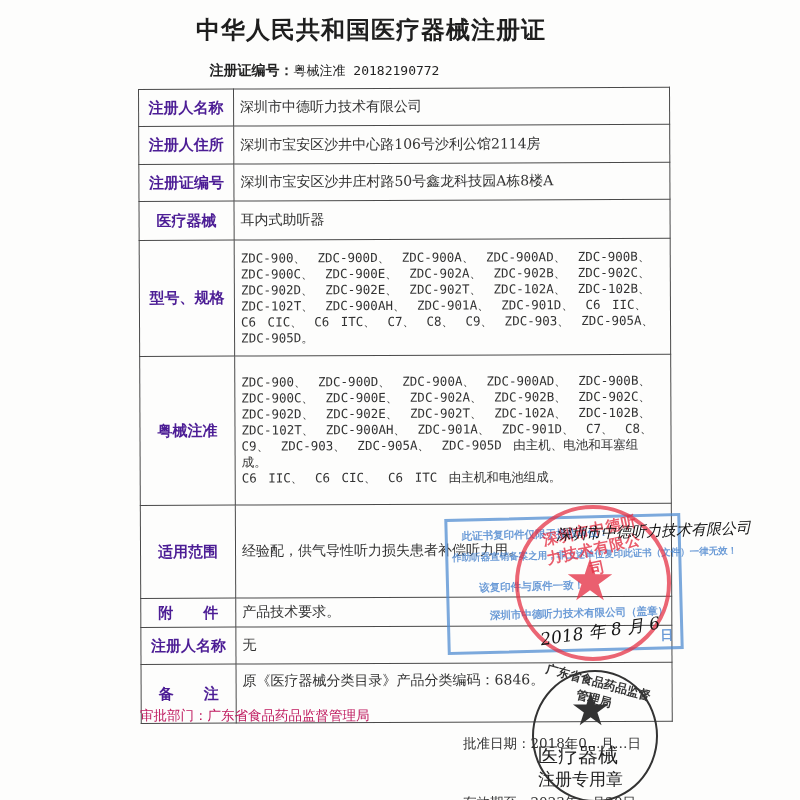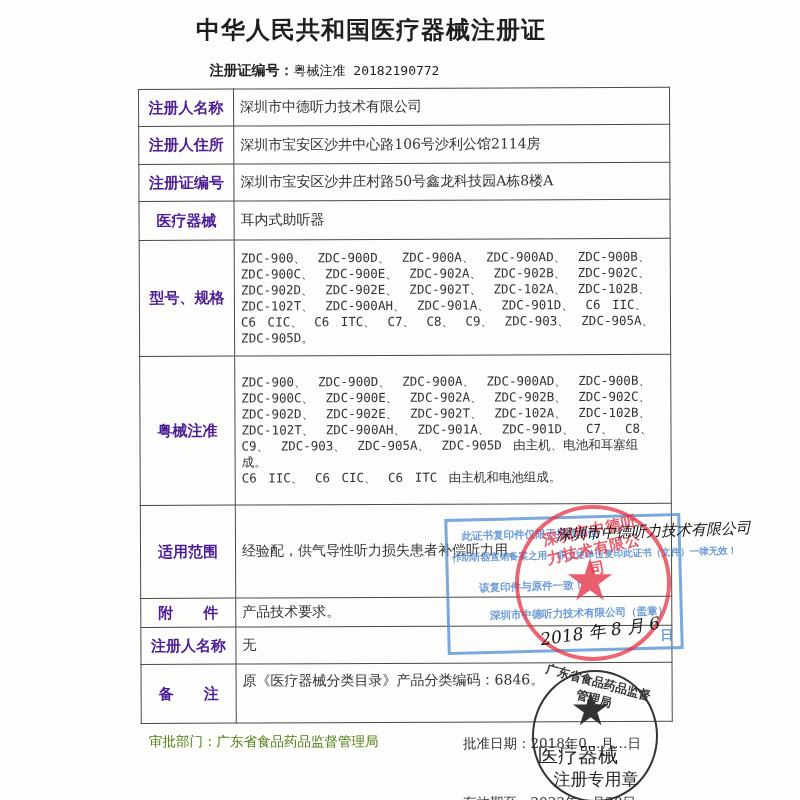--- a/index.html
+++ b/index.html
@@ -32,21 +32,21 @@
     width: 82px; text-align: center; font-size: 15px; font-weight: bold;
     font-family: "DejaVu Sans", sans-serif; color: #4c1d95;
   }
   td.val { font-size: 14px; color: #333; }
   td.models {
     font-family: "DejaVu Sans Mono", "Liberation Mono", monospace;
     font-size: 12.5px; line-height: 16px; padding-top: 4px; padding-bottom: 4px; color: #333;
     word-spacing: 4px;
   }
   .footer-left {
-    position: absolute; left: 140px; top: 733px; font-size: 13.5px; color: #4d7c0f; margin-left: 9px;
+    position: absolute; left: 140px; top: 707px; font-size: 13.5px; color: #be185d;
   }
   .footer-right { position: absolute; left: 463px; font-size: 13.5px; color: #333; }
   .stamp-blue {
     position: absolute; left: 446px; top: 516px; width: 230px; height: 130px;
     border: 3px solid rgba(80,140,210,0.75); transform: rotate(-1.5deg);
     color: rgba(70,130,205,0.8); font-size: 10.5px; font-weight: bold;
   }
   .stamp-blue .ln { position: absolute; white-space: nowrap; }
   .hand {
     position: absolute; left: 556px; top: 522px; font-size: 15px;
@@ -63,21 +63,21 @@
   }
   .stamp-red .star { position: absolute; left: 45px; top: 42px; font-size: 58px; color: rgba(228,50,70,0.78); line-height: 1; }
   .stamp-red .txt { position: absolute; left: 20px; top: 12px; width: 110px; text-align: center; color: rgba(228,50,70,0.8); font-size: 15px; font-weight: bold; letter-spacing: 1px; transform: rotate(-12deg); }
   .stamp-black {
     position: absolute; left: 532px; top: 670px; width: 122px; height: 128px;
     border-radius: 50%; border: 2.5px solid #333;
   }
   .stamp-black .star { position: absolute; left: 36px; top: 14px; font-size: 46px; color: #333; line-height: 1; }
   .stamp-black .ring { position: absolute; left: 6px; top: 2px; width: 112px; text-align: center; font-size: 12px; font-weight: bold; color: #333; transform: rotate(15deg); }
   .stamp-black .l1 { position: absolute; left: 4px; top: 70px; width: 116px; text-align: left; font-size: 20px; color: #222; font-family: "DejaVu Sans", sans-serif; }
-  .stamp-black .l2 { position: absolute; left: 4px; top: 96px; width: 116px; text-align: center; font-size: 17px; color: #222; font-family: "DejaVu Sans", sans-serif; }
+  .stamp-black .l2 { position: absolute; left: 4px; top: 96px; width: 116px; font-size: 17px; color: #222; font-family: "DejaVu Sans", sans-serif; }
 </style>
 </head>
 <body>
 
 <div class="title">中华人民共和国医疗器械注册证</div>
 <div class="regno">
   <span>注册证编号：</span><span class="num">粤械注准 20182190772</span>
 </div>
 
 <table class="cert">

